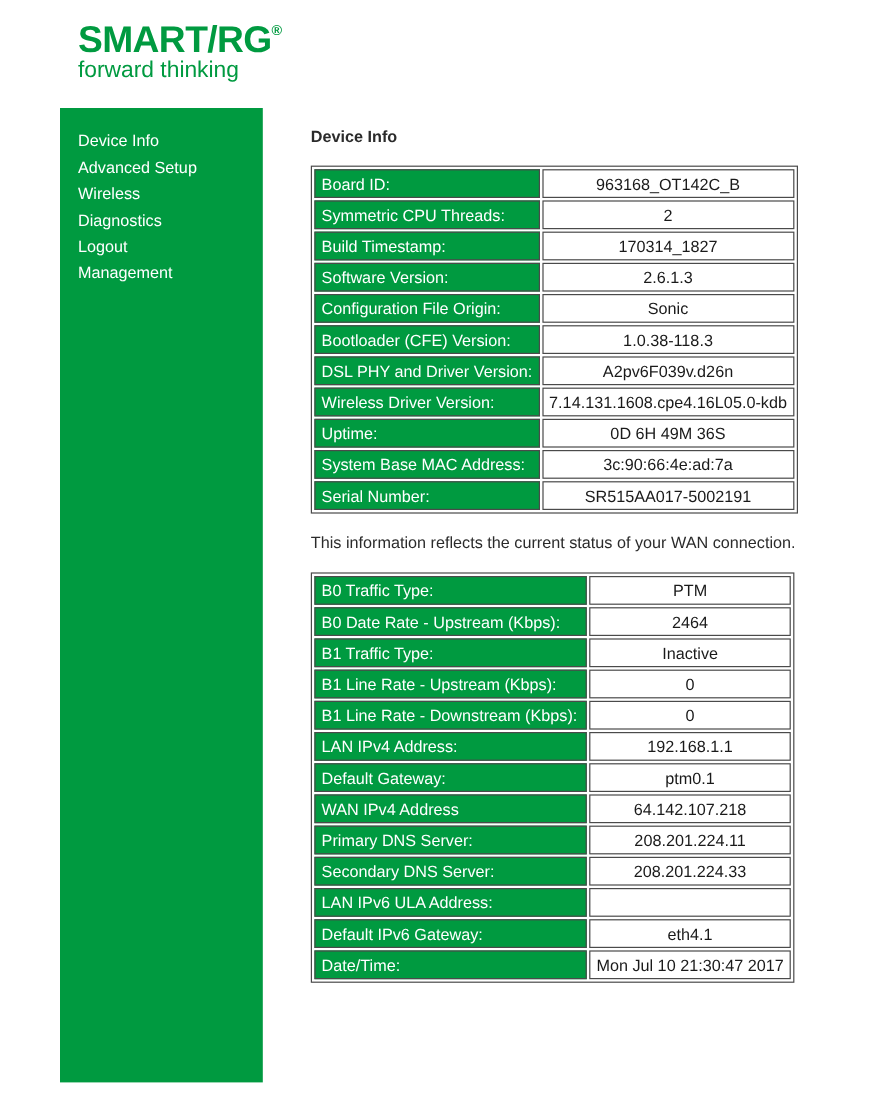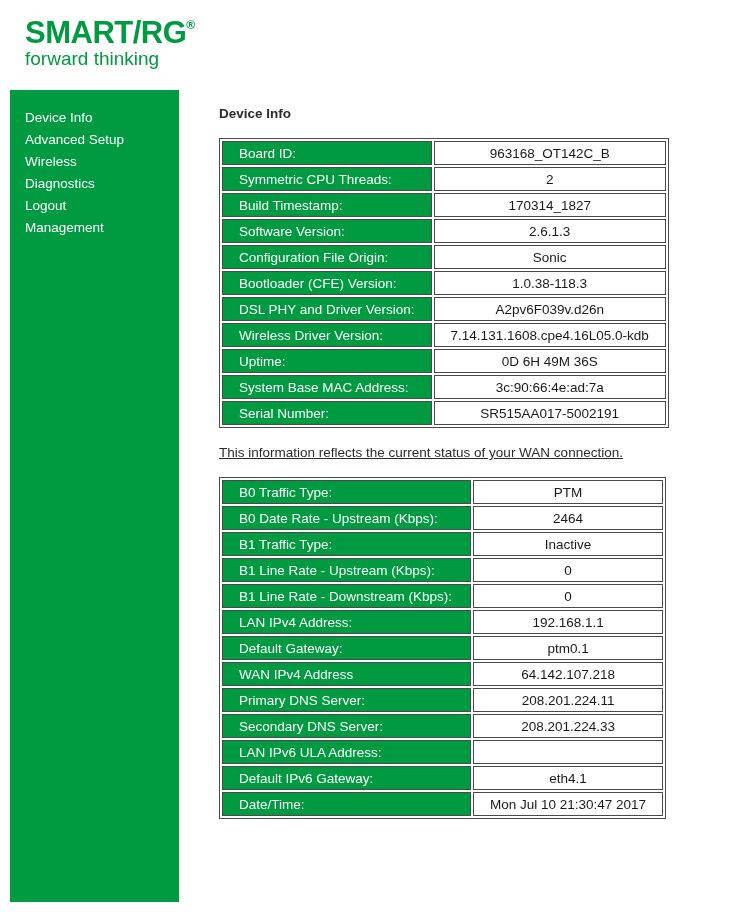--- a/index.html
+++ b/index.html
@@ -7,20 +7,21 @@
     padding: 0;
     background: #ffffff;
     font-family: "Liberation Sans", "DejaVu Sans", sans-serif;
   }
   .page {
     position: relative;
     width: 684px;
     height: 919px;
     background: #ffffff;
     overflow: hidden;
+    margin-left: 40px;
   }
   
   .header {
     position: absolute;
     left: 25px;
     top: 8px;
   }
   .brand {
     color: #009a40;
     font-size: 31px;
@@ -68,34 +69,33 @@
   .page-title {
     font-size: 13.5px;
     font-weight: bold;
     color: #2b2b2b;
     margin: 6px 0 0 0;
   }
   .wan-note {
     font-size: 13.5px;
     color: #2b2b2b;
     margin: 17px 0 0 0;
-    text-decoration: underline;
   }
   table.info-table {
     border-collapse: separate;
     border-spacing: 2px;
     border: 1px solid #4a4a4a;
     background: #ffffff;
     margin-top: 17px;
   }
   table.info-table td {
     border: 1px solid #4a4a4a;
     font-size: 13.5px;
     height: 20px;
-    padding: 1px 16px;
+    padding: 1px 5px;
     white-space: nowrap;
     overflow: hidden;
   }
   td.label-cell {
     background: #009a40;
     color: #ffffff;
   }
   td.value-cell {
     background: #ffffff;
     color: #1a1a1a;

